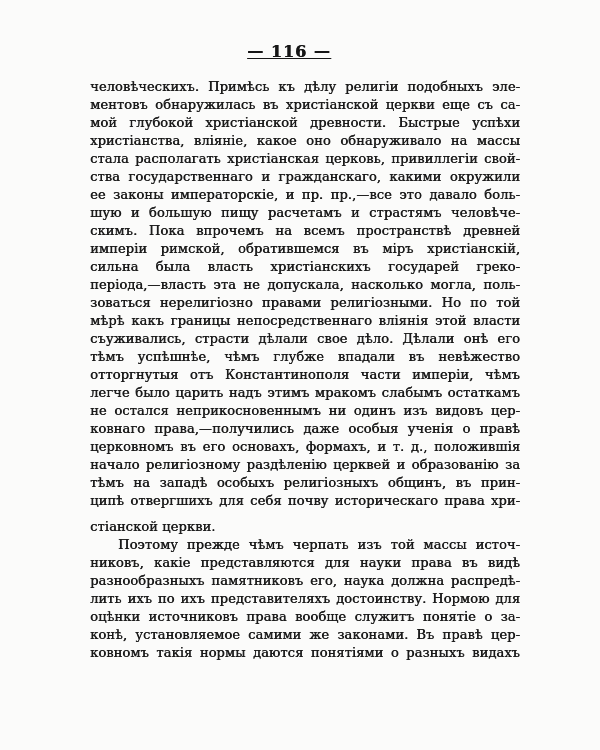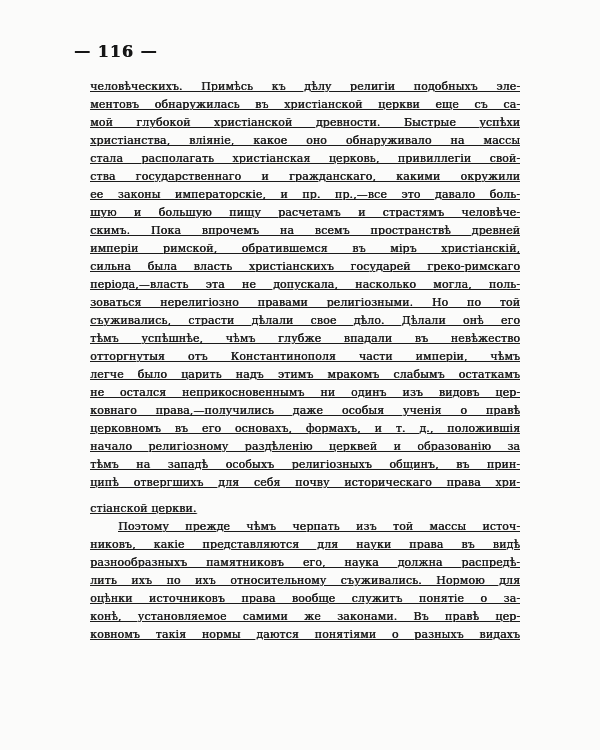--- a/index.html
+++ b/index.html
@@ -17,42 +17,43 @@
   .page {
     position: relative;
     width: 600px;
     height: 750px;
     background: #fbfbfa;
   }
   .header {
     margin-top: 42px;
     margin-left: 90px;
     margin-right: 80px;
+    text-align: center;
     position: relative;
     left: -16px;
     font-size: 16px;
     font-weight: bold;
     letter-spacing: 1px;
     color: #161616;
     text-shadow: 0.4px 0 0 #161616;
+    text-decoration: underline;
   }
   .textblock {
     margin: 17px 80px 0 90px; 
   }
   .line {
-    font-size: 11px;
+    font-size: 13px;
     line-height: 18px;
     letter-spacing: 0.1px;
     text-align: justify;
     text-align-last: justify;
     white-space: normal;
     overflow: hidden;
     height: 18px;
     text-shadow: 0.45px 0 0 #1b1b1b; 
-    text-decoration: underline;
   }
   .line.endline {
     text-align-last: left;
     margin-top: 8px;
   }
   .line.indent {
     text-indent: 28px;
   }
 </style>
 </head>
@@ -67,32 +68,33 @@
       <div class="line">христіанства, вліяніе, какое оно обнаруживало на массы</div>
       <div class="line">стала располагать христіанская церковь, привиллегіи свой-</div>
       <div class="line">ства государственнаго и гражданскаго, какими окружили</div>
       <div class="line">ее законы императорскіе, и пр. пр.,—все это давало боль-</div>
       <div class="line">шую и большую пищу расчетамъ и страстямъ человѣче-</div>
       <div class="line">скимъ. Пока впрочемъ на всемъ пространствѣ древней</div>
       <div class="line">имперіи римской, обратившемся въ міръ христіанскій,</div>
       <div class="line">сильна была власть христіанскихъ государей греко-римскаго</div>
       <div class="line">періода,—власть эта не допускала, насколько могла, поль-</div>
       <div class="line">зоваться нерелигіозно правами религіозными. Но по той</div>
+      <div class="line">мѣрѣ какъ границы непосредственнаго вліянія этой власти</div>
       <div class="line">съуживались, страсти дѣлали свое дѣло. Дѣлали онѣ его</div>
       <div class="line">тѣмъ успѣшнѣе, чѣмъ глубже впадали въ невѣжество</div>
       <div class="line">отторгнутыя отъ Константинополя части имперіи, чѣмъ</div>
       <div class="line">легче было царить надъ этимъ мракомъ слабымъ остаткамъ</div>
       <div class="line">не остался неприкосновеннымъ ни одинъ изъ видовъ цер-</div>
       <div class="line">ковнаго права,—получились даже особыя ученія о правѣ</div>
       <div class="line">церковномъ въ его основахъ, формахъ, и т. д., положившія</div>
       <div class="line">начало религіозному раздѣленію церквей и образованію за</div>
       <div class="line">тѣмъ на западѣ особыхъ религіозныхъ общинъ, въ прин-</div>
       <div class="line">ципѣ отвергшихъ для себя почву историческаго права хри-</div>
       <div class="line endline">стіанской церкви.</div>
       <div class="line indent">Поэтому прежде чѣмъ черпать изъ той массы источ-</div>
       <div class="line">никовъ, какіе представляются для науки права въ видѣ</div>
       <div class="line">разнообразныхъ памятниковъ его, наука должна распредѣ-</div>
-      <div class="line">лить ихъ по ихъ относительному съуживались. Нормою для</div>
+      <div class="line">лить ихъ по ихъ представителяхъ достоинству. Нормою для</div>
       <div class="line">оцѣнки источниковъ права вообще служитъ понятіе о за-</div>
       <div class="line">конѣ, установляемое самими же законами. Въ правѣ цер-</div>
       <div class="line">ковномъ такія нормы даются понятіями о разныхъ видахъ</div>
     </div>
 </div>
 
 </body></html>

